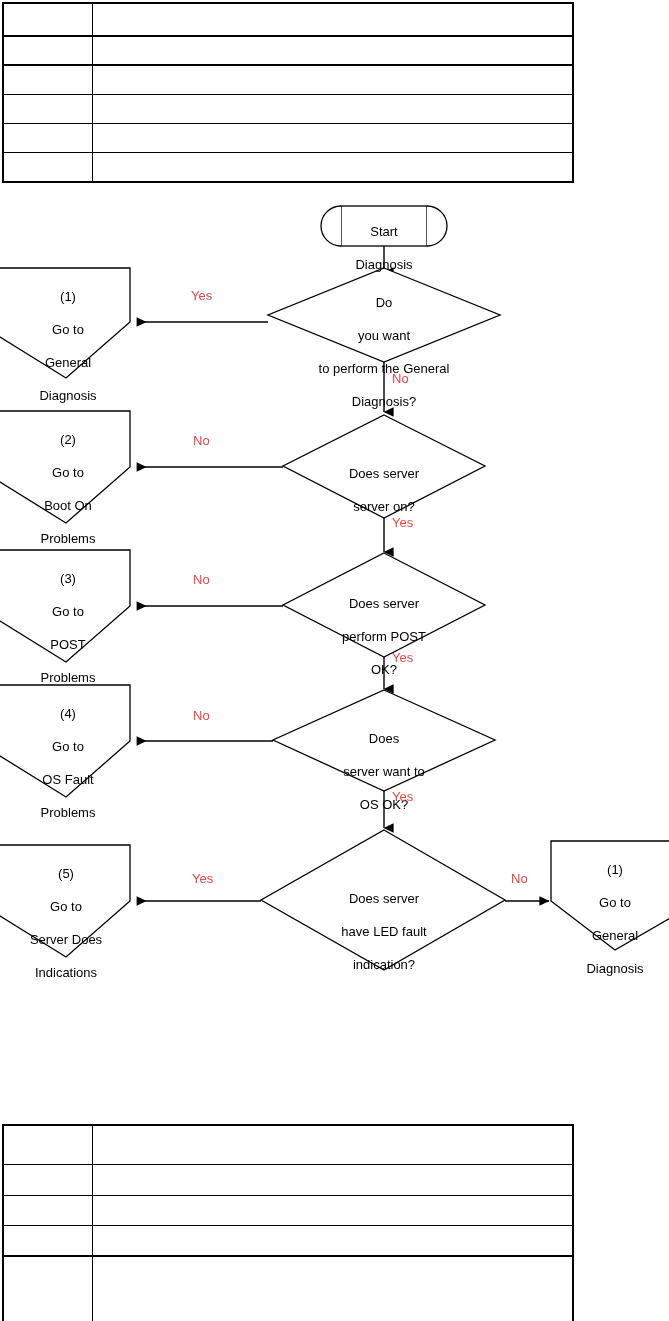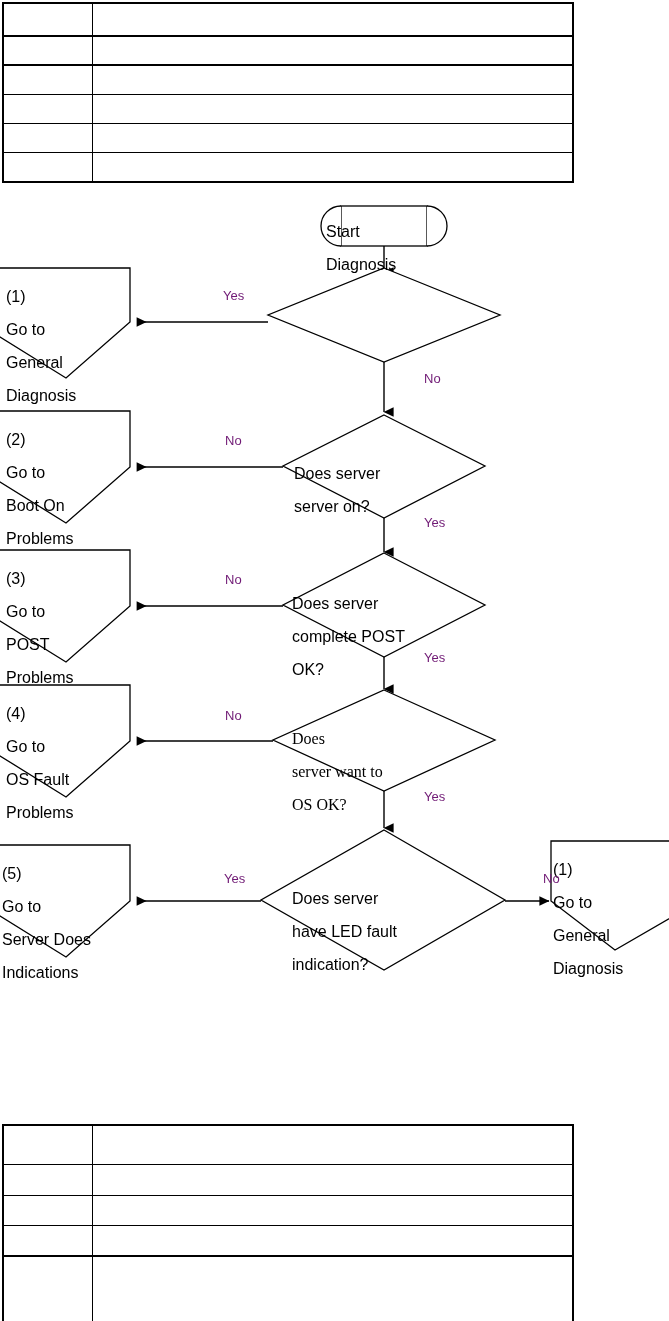--- a/index.html
+++ b/index.html
@@ -69,32 +69,32 @@
     border-left: 1px solid #000;
     border-right: 1px solid #000;
     border-top: 1px solid #000;
     border-bottom: 1px solid #000;
   }
   #table-bottom tr.thick-bottom td { border-bottom: 2px solid #000; }
 
   
   .fc-text {
     position: absolute;
-    font-size: 16px;
+    text-align: center;
+    font-size: 13px;
     line-height: 16.5px;
     color: #000;
     white-space: pre-line;
     pointer-events: none;
   }
   .fc-label {
     position: absolute;
     font-size: 13px;
     line-height: 15px;
-    color: #701a75;
-    margin-left: 32px;
+    color: #ef4444;
   }
   .fc-shape-hit {
     position: absolute;
     background: transparent;
   }
 </style>
 </head>
 <body>
 
 <div id="page">
@@ -181,33 +181,39 @@
 
       <polygon points="551,841 700,841 700,901 615,950 551,901" fill="#fff" stroke="#000" stroke-width="1.3"></polygon>
     </g>
   </svg>
 
   <div class="fc-text" style="left:326px; top:207px; width:116px;">
     <div>Start</div>
     <div>Diagnosis</div>
   </div>
 
+  <div class="fc-text" style="left:258px; top:278px; width:252px;">
+    <div>Do</div>
+    <div>you want</div>
+    <div>to perform the General</div>
+    <div>Diagnosis?</div>
+  </div>
 
   <div class="fc-text" style="left:294px; top:449px; width:180px;">
     <div>Does server</div>
     <div>server on?</div>
   </div>
 
   <div class="fc-text" style="left:292px; top:579px; width:184px;">
     <div>Does server</div>
-    <div>complete POST</div>
+    <div>perform POST</div>
     <div>OK?</div>
   </div>
 
-  <div class="fc-text" style="left:292px; top:714px; width:184px;font-family:Liberation Serif, serif;">
+  <div class="fc-text" style="left:292px; top:714px; width:184px;">
     <div>Does</div>
     <div>server want to</div>
     <div>OS OK?</div>
   </div>
 
   <div class="fc-text" style="left:292px; top:874px; width:184px;">
     <div>Does server</div>
     <div>have LED fault</div>
     <div>indication?</div>
   </div>

